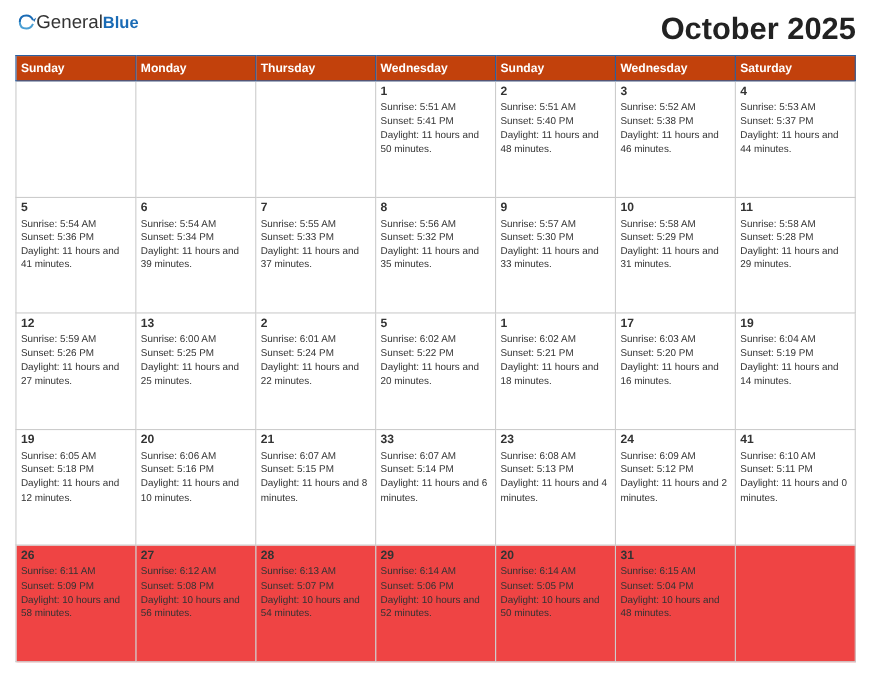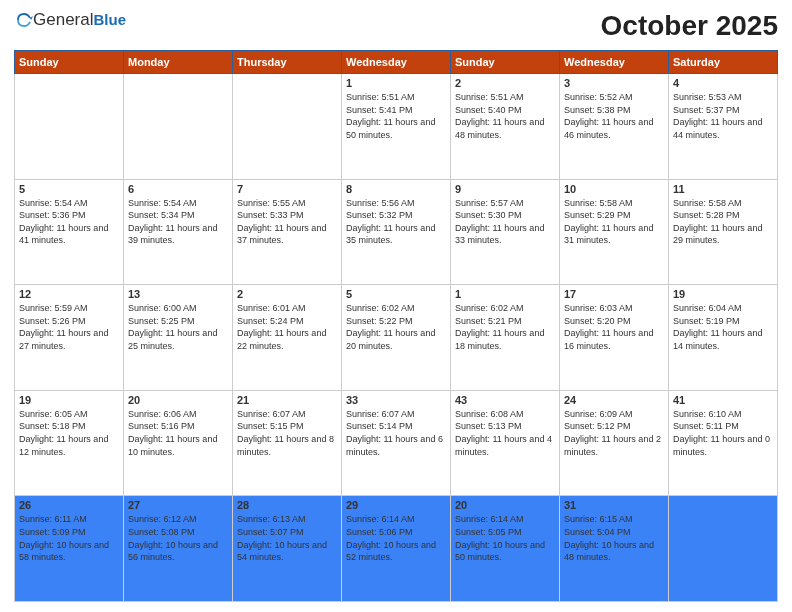--- a/index.html
+++ b/index.html
@@ -74,21 +74,21 @@
     .calendar td {
       border: 1px solid #ccc;
       vertical-align: top;
       padding: 3px 4px;
       font-size: 9.5px;
       color: #333;
       background: #fff;
       height: 82px;
     }
     .calendar tr:last-child td {
-      background: #3b82f6;
+      background: #ef4444;
     }
     .day-num {
       font-weight: bold;
       font-size: 11px;
       display: block;
       margin-bottom: 2px;
     }
     .day-info {
       font-size: 9px;
       line-height: 1.4;
@@ -223,21 +223,21 @@
           </td>
           <td>
             <span class="day-num">21</span>
             <div class="day-info">Sunrise: 6:07 AM<br>Sunset: 5:15 PM<br>Daylight: 11 hours and 8 minutes.</div>
           </td>
           <td>
             <span class="day-num">33</span>
             <div class="day-info">Sunrise: 6:07 AM<br>Sunset: 5:14 PM<br>Daylight: 11 hours and 6 minutes.</div>
           </td>
           <td>
-            <span class="day-num">43</span>
+            <span class="day-num">23</span>
             <div class="day-info">Sunrise: 6:08 AM<br>Sunset: 5:13 PM<br>Daylight: 11 hours and 4 minutes.</div>
           </td>
           <td>
             <span class="day-num">24</span>
             <div class="day-info">Sunrise: 6:09 AM<br>Sunset: 5:12 PM<br>Daylight: 11 hours and 2 minutes.</div>
           </td>
           <td>
             <span class="day-num">41</span>
             <div class="day-info">Sunrise: 6:10 AM<br>Sunset: 5:11 PM<br>Daylight: 11 hours and 0 minutes.</div>
           </td>

